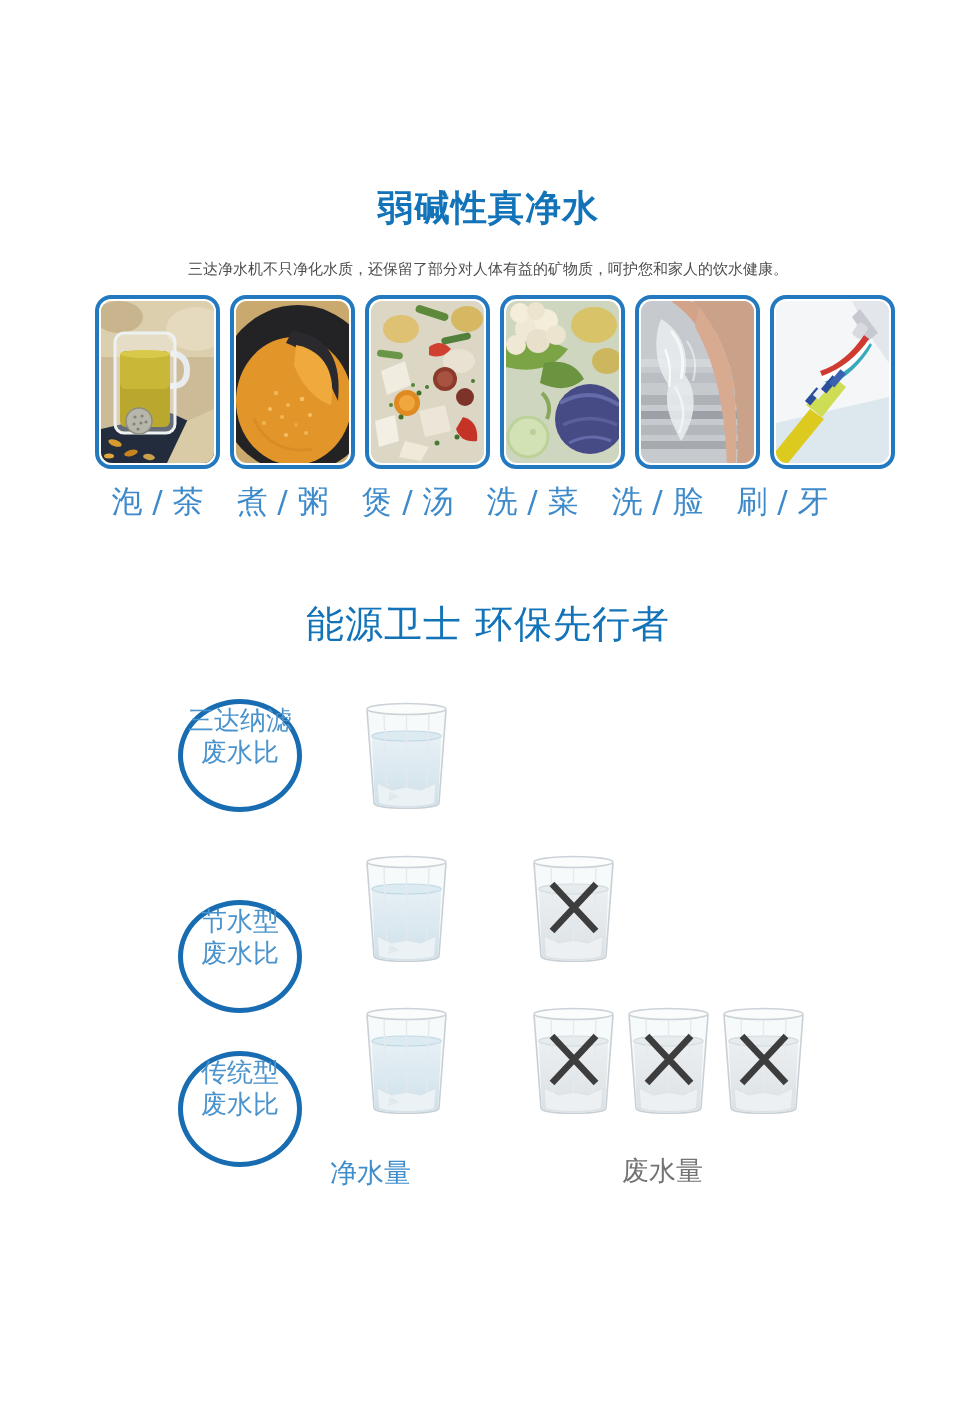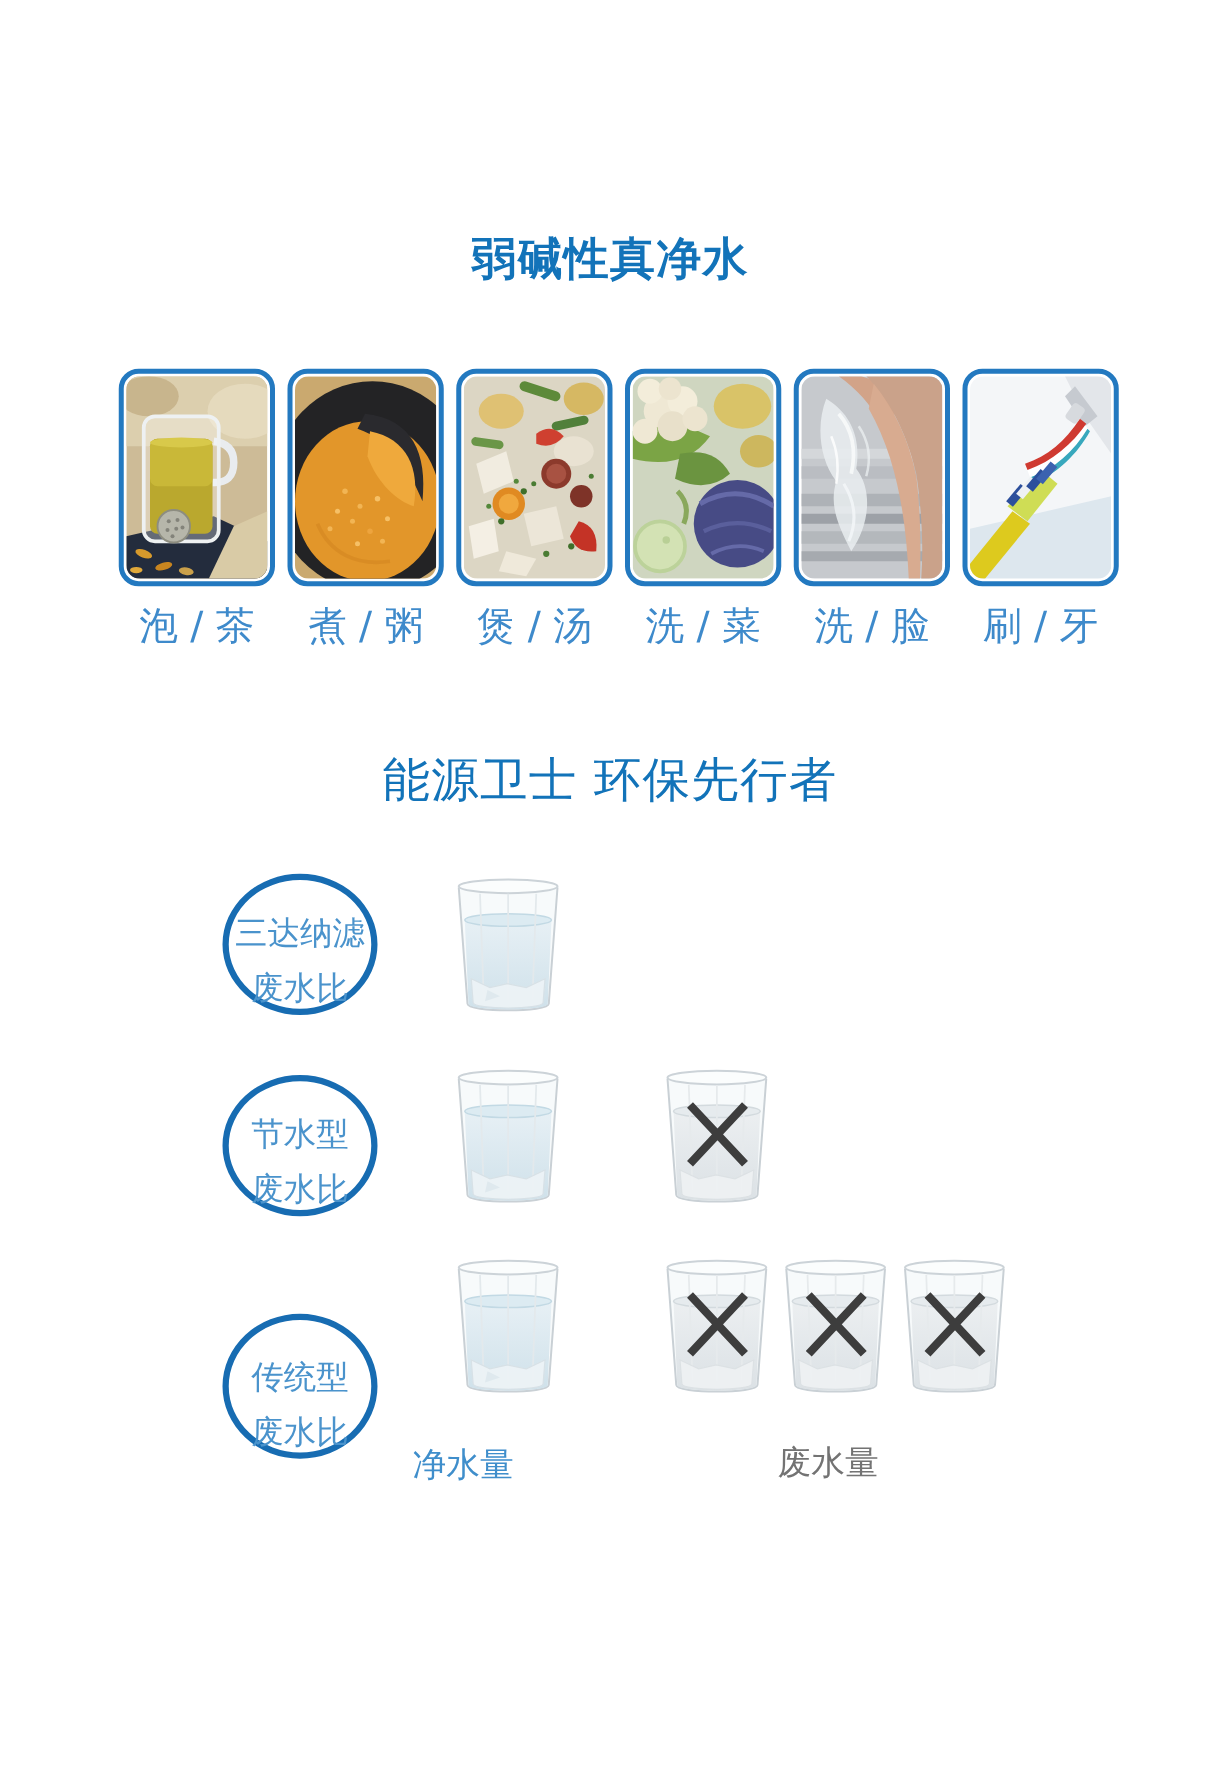--- a/index.html
+++ b/index.html
@@ -19,42 +19,42 @@
   .tiles{
     position:absolute;top:283px;left:95px;display:flex;gap:10px;
   }
   .tile{
     width:125px;height:174px;box-sizing:border-box;border:4px solid #2379c0;
     border-radius:16px;background:#ffffff;padding:2px;
   }
   .tile-inner{width:113px;height:162px;border-radius:11px;overflow:hidden;}
   .tile-inner svg{display:block;width:100%;height:100%;}
   .tile-labels{
-    position:absolute;top:470px;left:95px;display:flex;gap:10px;
+    position:absolute;top:470px;left:95px;display:flex;
   }
   .tile-label{
     width:125px;text-align:center;font-size:31px;color:#3e8acb;line-height:38px;white-space:nowrap;
   }
   
   .s2-title{
     position:absolute;top:588px;left:0;width:976px;margin:0;text-align:center;
     font-size:38px;font-weight:normal;color:#1273b9;letter-spacing:1px;line-height:48px;
   }
   .s2-sub{
     position:absolute;top:641px;left:0;width:976px;margin:0;text-align:center;
     font-size:17px;color:#807e7e;line-height:22px;
   }
   .ratio-circle{
     position:absolute;left:178px;width:124px;height:113px;box-sizing:border-box;
     border:5px solid #176cb2;border-radius:50%;
-    display:flex;flex-direction:column;justify-content:flex-end;align-items:center;
-    color:#4a93cc;font-size:26px;line-height:32px;text-align:center;background:#ffffff;gap:12px;
+    display:flex;flex-direction:column;justify-content:flex-start;align-items:center;
+    color:#4a93cc;font-size:26px;line-height:32px;text-align:center;background:#ffffff;
   }
   .circle-r1{top:687px;}
-  .circle-r2{top:848px;}
+  .circle-r2{top:888px;}
   .circle-r3{top:1039px;height:116px;}
   .cup{position:absolute;width:93px;height:116px;}
   .legend-label{position:absolute;top:1144px;width:150px;font-size:27px;line-height:34px;}
   .legend-clean{left:330px;color:#3f8ecb;}
   .legend-waste{left:622px;color:#737373;font-family:Liberation Mono, monospace;}
   .hidden-defs{position:absolute;width:0;height:0;overflow:hidden;}
 </style>
 </head>
 <body>
 
@@ -94,21 +94,21 @@
         <path d="M17 84 L32 91 L46 88 L61 91 L76 84 L74.5 103 C74.5 109 18.5 109 18.5 103 Z" fill="#eff2f4" opacity=".9" stroke="#dce1e4" stroke-width="1"></path>
       </g>
       <g id="xm">
         <path d="M25 32 L69 79 M69 32 L25 79" stroke="#3d3d3d" stroke-width="6.5"></path>
       </g>
     </defs>
   </svg>
 
   <h1 class="s1-title">弱碱性真净水</h1>
 
-  <p class="s1-desc"><br></p>
+  <p class="s1-desc"><br><span>三达净水机不只净化水质，还保留了部分对人体有益的矿物质，呵护您和家人的饮水健康。</span></p>
 
   <div class="tiles">
 
     <div class="tile">
         <div class="tile-inner">
       <svg viewBox="0 0 113 162" preserveAspectRatio="none">
         <rect width="113" height="162" fill="#cdbb97"></rect>
         <rect width="113" height="56" fill="#dccfae"></rect>
         <ellipse cx="95" cy="28" rx="30" ry="22" fill="#e7dcc0" opacity=".8"></ellipse>
         <ellipse cx="18" cy="16" rx="24" ry="16" fill="#c3ae85" opacity=".8"></ellipse>

